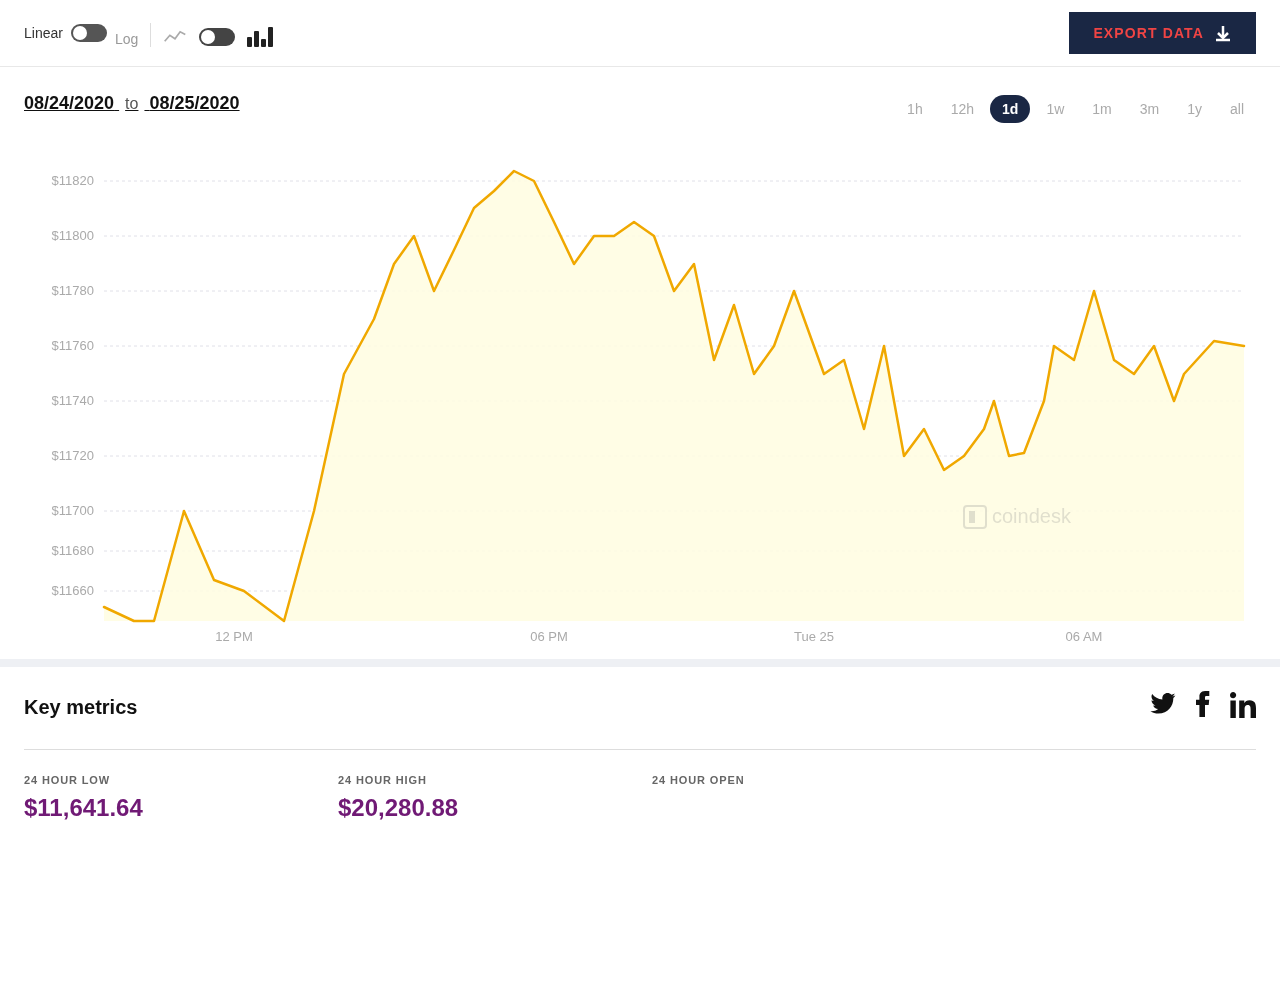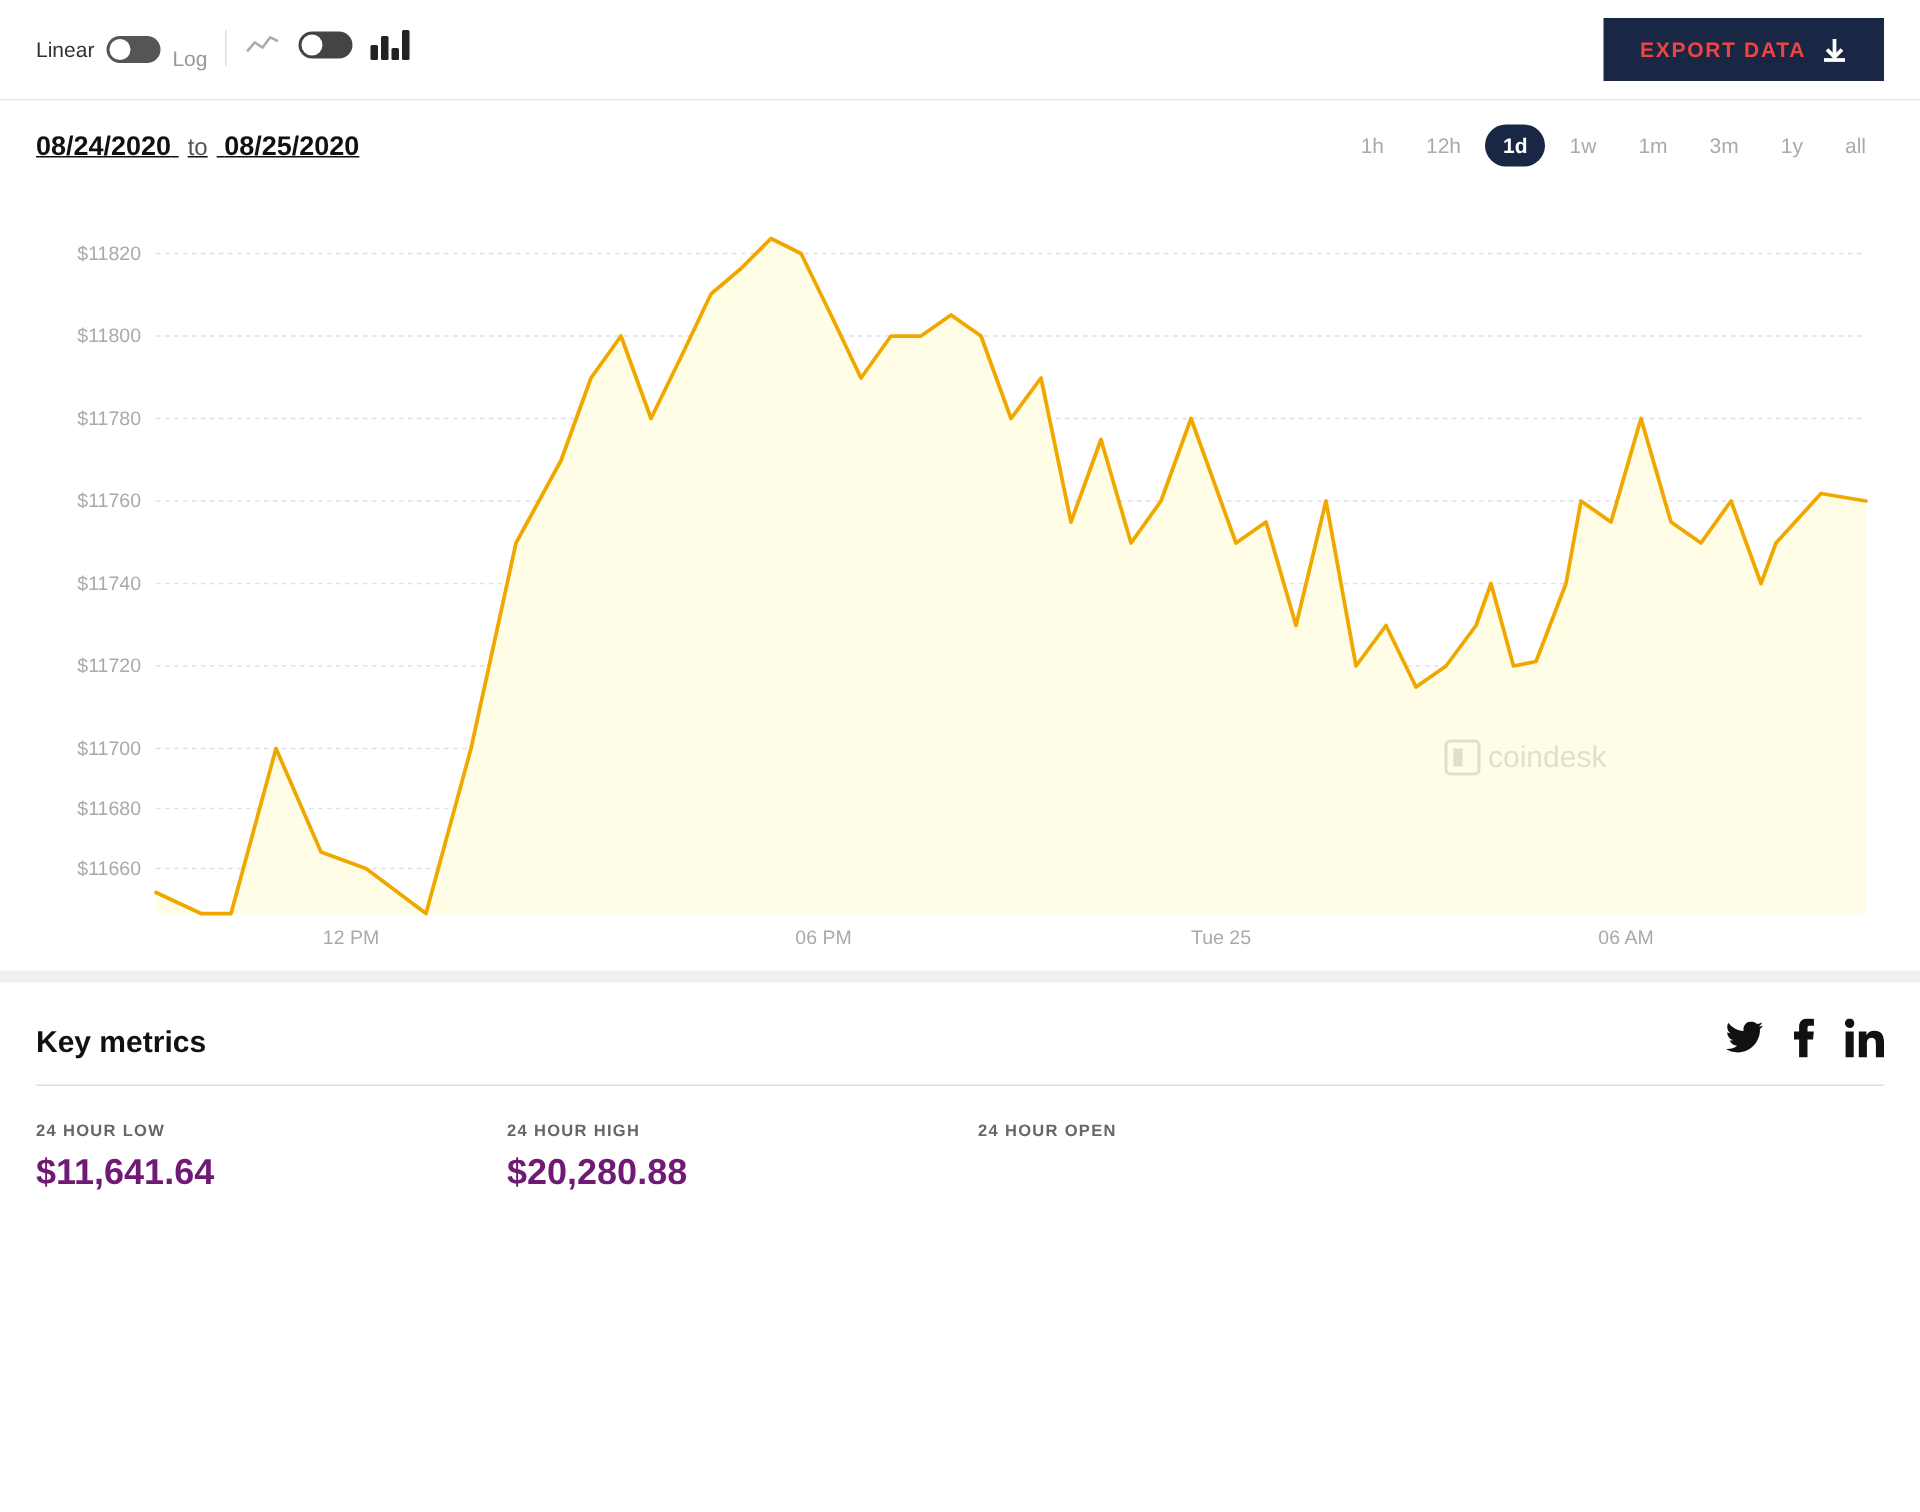--- a/index.html
+++ b/index.html
@@ -9,21 +9,21 @@
     .toolbar {
       display: flex;
       align-items: center;
       justify-content: space-between;
       padding: 12px 24px;
       border-bottom: 1px solid #e8e8e8;
       background: #fff;
     }
     .toolbar-left {
       display: flex;
-      align-items: flex-start;
+      align-items: flex-end;
       gap: 12px;
     }
     .toggle-group {
       display: flex;
       align-items: center;
       gap: 8px;
     }
     .toggle-label {
       font-size: 14px;
       color: #333;
@@ -107,20 +107,21 @@
       font-size: 18px;
       font-weight: 700;
       color: #111;
       text-decoration: underline;
     }
     .date-range span.to { font-weight: 400; color: #555; margin: 0 6px; font-size: 16px; }
     .time-selector {
       display: flex;
       align-items: center;
       gap: 4px;
+      margin-top: 12px;
     }
     .time-btn {
       padding: 6px 12px;
       border: none;
       background: transparent;
       font-size: 14px;
       color: #aaa;
       cursor: pointer;
       border-radius: 50px;
     }
@@ -150,21 +151,21 @@
     }
 
     
     .key-metrics-section {
       padding: 24px 24px 0 24px;
     }
     .key-metrics-header {
       display: flex;
       align-items: center;
       justify-content: space-between;
-      margin-bottom: 12px;
+      margin-bottom: 26px;
     }
     .key-metrics-title {
       font-size: 20px;
       font-weight: 700;
       color: #111;
     }
     .social-icons {
       display: flex;
       align-items: center;
       gap: 20px;

